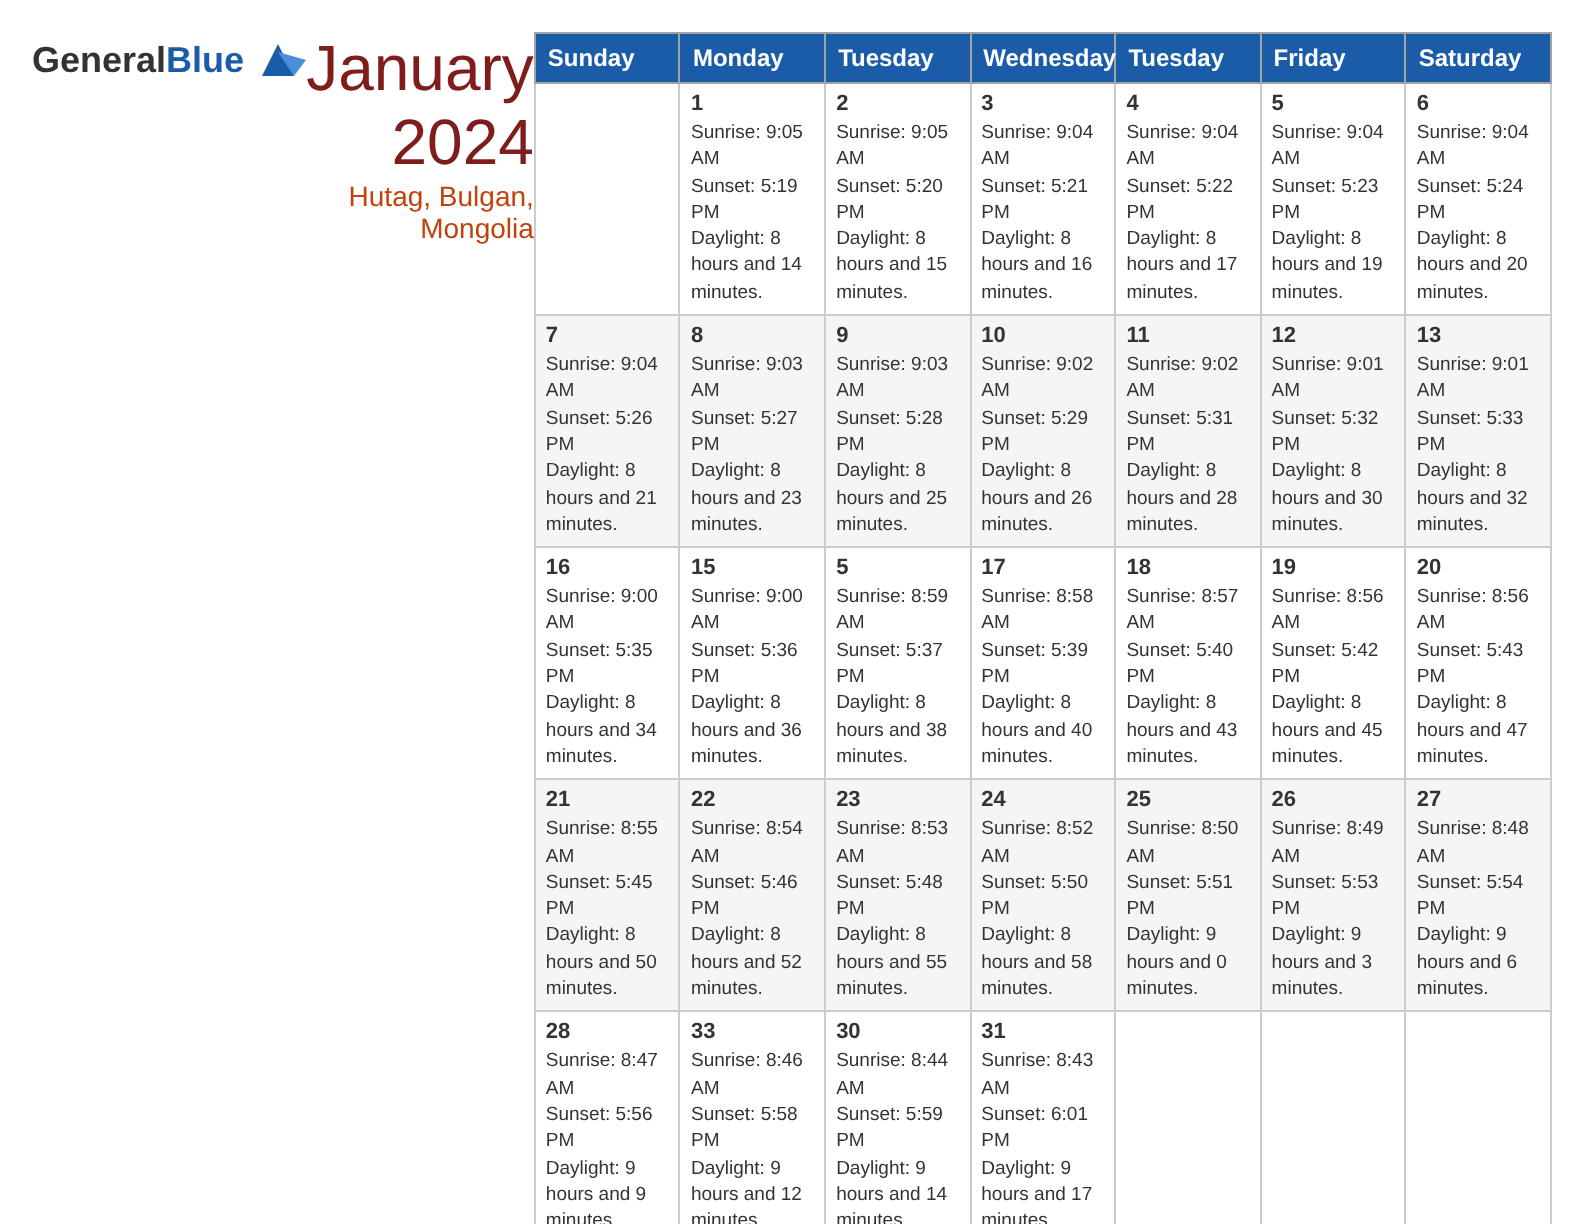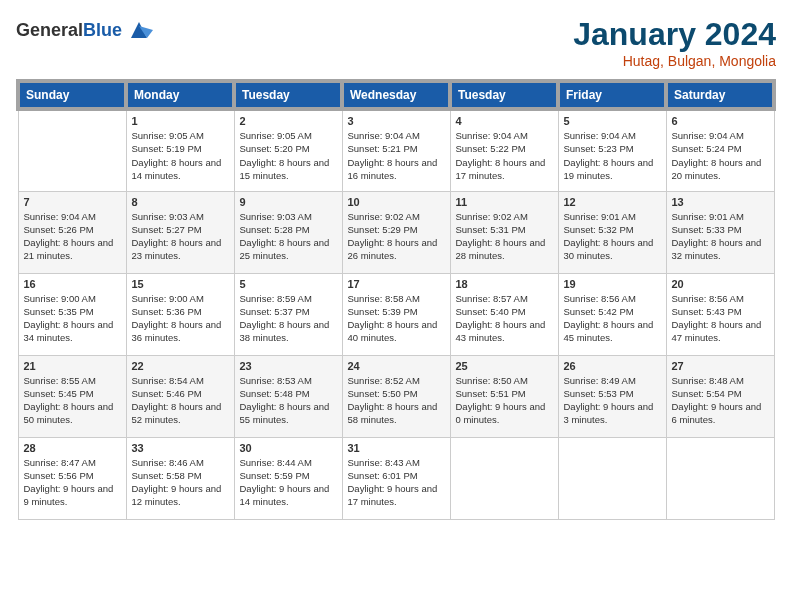--- a/index.html
+++ b/index.html
@@ -8,21 +8,21 @@
       height: 612px;
       font-family: Arial, sans-serif;
       background: #fff;
       overflow: hidden;
     }
     .page {
       width: 792px;
       height: 612px;
       padding: 16px;
       display: flex;
-      flex-direction: column;
+      flex-direction: row;
     }
     .header {
       display: flex;
       justify-content: space-between;
       align-items: flex-start;
       margin-bottom: 10px;
     }
     .logo {
       display: flex;
       align-items: center;
@@ -31,41 +31,40 @@
       font-size: 18px;
       font-weight: bold;
     }
     .logo-general { color: #333; }
     .logo-blue { color: #1a5ca8; }
     .title-block {
       text-align: right;
     }
     .title-block h1 {
       font-size: 32px;
-      font-weight: bold;
-      color: #0c4a6e;
-      margin-left: 33px;
+      font-weight: normal;
+      color: #7f1d1d;
     }
     .title-block h2 {
       font-size: 14px;
       color: #c2410c;
       font-weight: normal;
     }
     table {
       width: 100%;
       border-collapse: collapse;
       table-layout: fixed;
     }
     thead th {
       background: #1a5ca8;
       color: #fff;
       text-align: left;
       padding: 5px 6px;
       font-size: 12px;
-      border: 4px solid #a3a3a3;
+      border: 1px solid #a3a3a3;
     }
     tbody td {
       border: 1px solid #ccc;
       vertical-align: top;
       padding: 4px 5px;
       font-size: 10px;
       color: #333;
       height: 82px;
     }
     tbody tr:nth-child(even) td {

